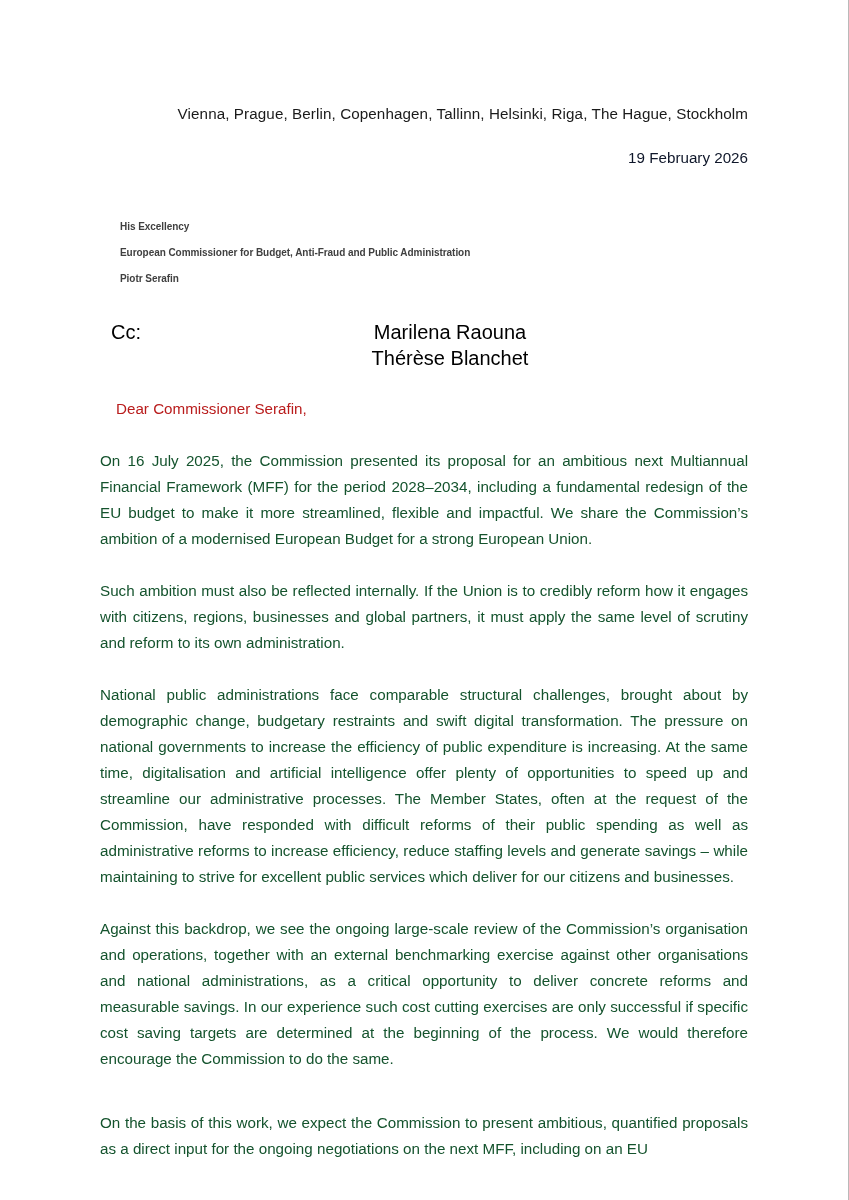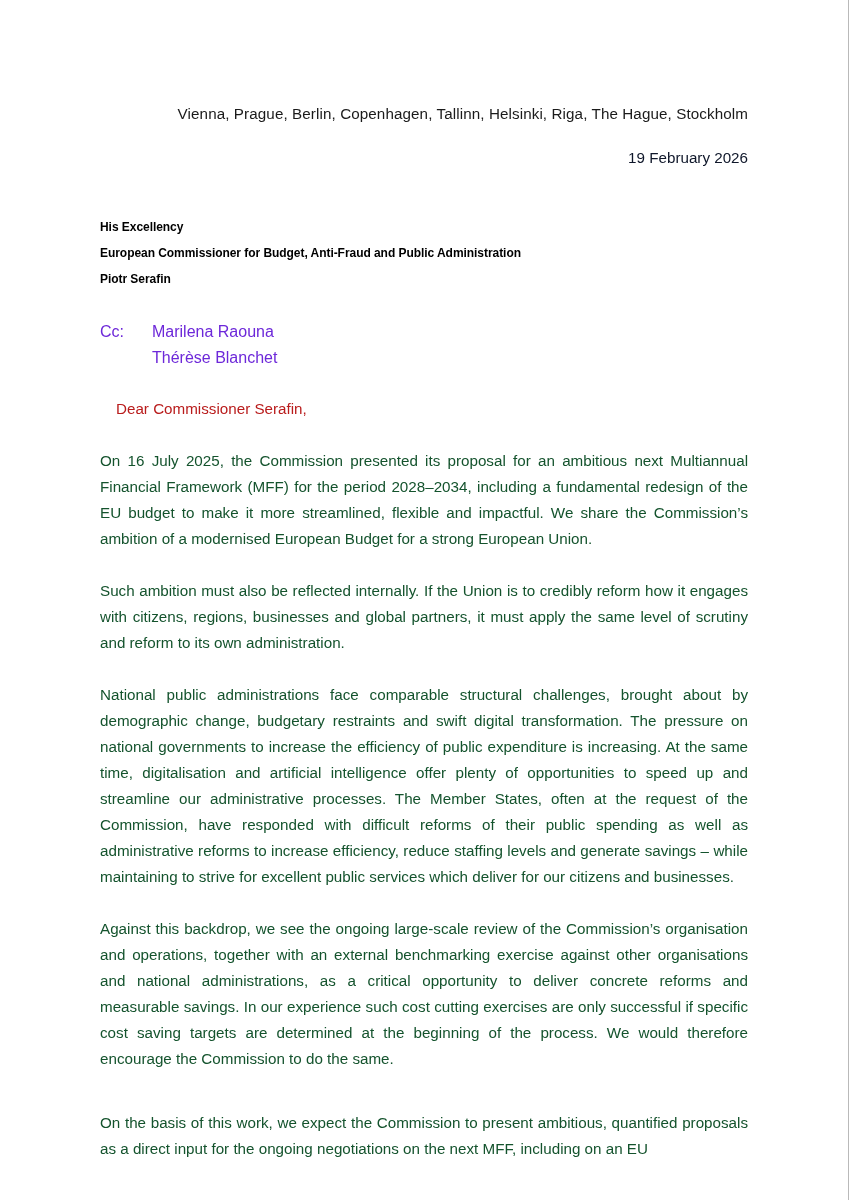--- a/index.html
+++ b/index.html
@@ -56,39 +56,41 @@
   }
 
   
   .addressee {
     position: absolute;
     top: 214px;
     left: 0;
     width: 648px;
   }
   .addressee .line {
-    font-size: 12px;
+    font-size: 10px;
     font-weight: bold;
     line-height: 26px;
-    color: #000000;
+    color: #404040;
     letter-spacing: -0.05px;
+    margin-left: 20px;
   }
 
   
   .cc {
     position: absolute;
     top: 319px;
     left: 0;
     width: 648px;
   }
   .cc-row {
     display: flex;
-    font-size: 16px;
+    font-size: 20px;
     line-height: 26px;
-    color: #6d28d9;
+    color: #000000;
+    text-align: center;
   }
   .cc-label {
     width: 52px;
     flex: 0 0 52px;
   }
   .cc-name {
     flex: 1 1 auto;
   }
 
   

